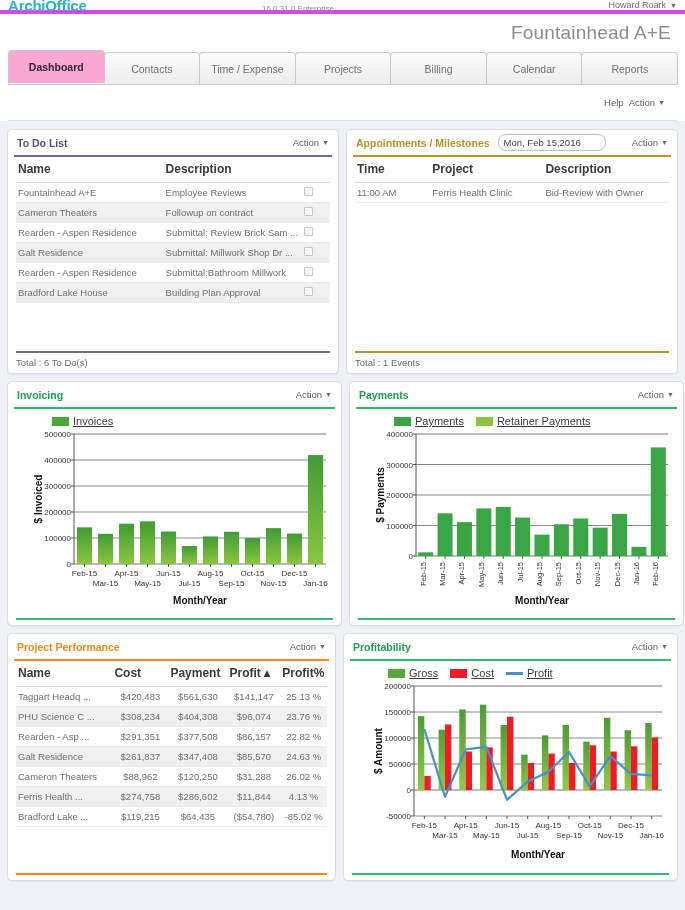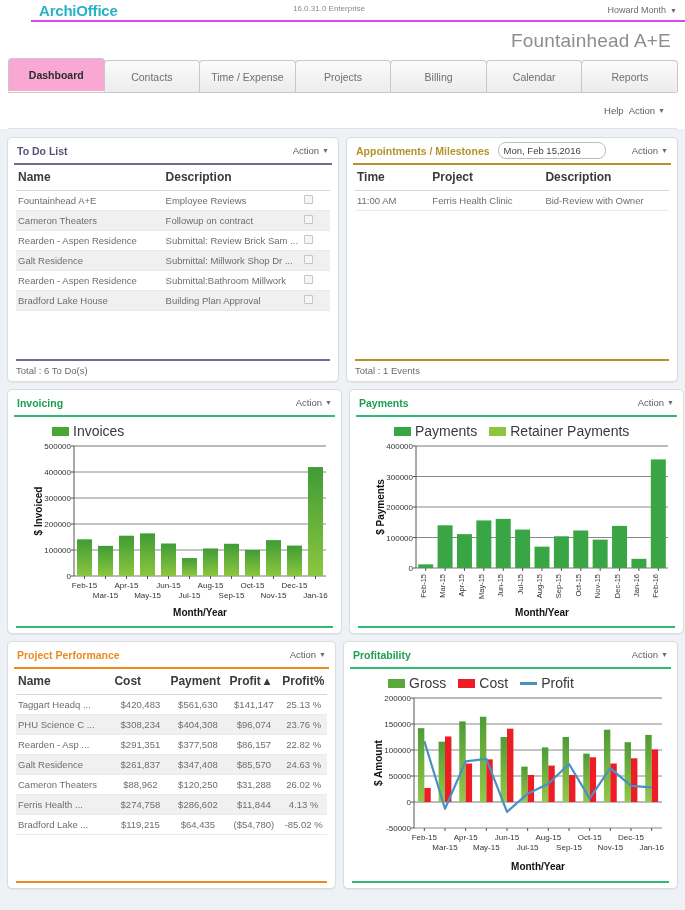--- a/index.html
+++ b/index.html
@@ -8,22 +8,22 @@
     width:685px; height:910px;
     font-family:"Liberation Sans", sans-serif;
     background:#ffffff;
     color:#444;
     font-size:11px;
     overflow:hidden;
   }
 
   
   .topbar {
-    height:22px; background:#ffffff; border-bottom:2px solid #d946ef;
-    display:flex; align-items:center; padding:0 8px; position:relative;margin-left:31px;
+    height:14px; background:#ffffff; border-bottom:4px solid #d946ef;
+    display:flex; align-items:center; padding:0 8px; position:relative;
   }
   .logo { font-size:15px; font-weight:bold; color:#27b2c6; letter-spacing:-0.2px; line-height:1; }
   .logo .b { color:#27b2c6; }
   .version { position:absolute; left:262px; top:4px; font-size:8px; color:#8a8a8a; }
   .userbox { margin-left:auto; font-size:9px; color:#6b6b6b; display:flex; align-items:center; gap:4px; }
   .caret { font-size:7px; color:#6b6b6b; }
 
   
   .company-row { height:37px; background:#fff; display:flex; align-items:center; justify-content:flex-end; padding-right:14px; }
   .company { font-size:19px; color:#8d8d8d; font-weight:normal; letter-spacing:0.2px; }
@@ -106,39 +106,39 @@
   table.grid tr.alt td { background:#f0f0f0; }
   .chk {
     width:9px; height:9px; border:1px solid #c6c6c6; background:#f6f6f6;
     display:inline-block; border-radius:1px;
   }
   .num { text-align:center; }
   .datebox {
     border:1px solid #bdbdbd; background:#fff; font-size:9.5px; color:#3f3f3f;
     padding:2px 5px; border-radius:8px; width:108px;
   }
-  .legend { display:flex; align-items:center; gap:6px; font-size:14px; color:#3a3a3a; padding:6px 0 1px 36px; }
+  .legend { display:flex; align-items:center; gap:6px; font-size:11px; color:#3a3a3a; padding:6px 0 1px 36px;text-decoration:underline; }
   .legend .item { display:flex; align-items:center; gap:4px; margin-right:6px; }
   .sw { width:17px; height:9px; display:inline-block; }
   .swline { width:17px; height:3px; display:inline-block; }
   svg { display:block; }
   .axlabel { font-size:10px; font-weight:bold; fill:#111; }
   .tick { font-size:8px; fill:#333; }
   .tickrot { font-size:7.5px; fill:#333; }
 </style>
 </head>
 <body>
 
 <div class="topbar">
   <div class="logo">
     <span>Archi</span><span class="b">Office</span>
   </div>
   <div class="version">16.0.31.0 Enterprise</div>
   <div class="userbox">
-    <span>Howard Month</span>
+    <span>Howard Roark</span>
     <span class="caret">▼</span>
   </div>
 </div>
 
 <div class="company-row">
   <div class="company">Fountainhead A+E</div>
 </div>
 
 <div class="tabwrap">
   <div class="tabs" id="tabs">

